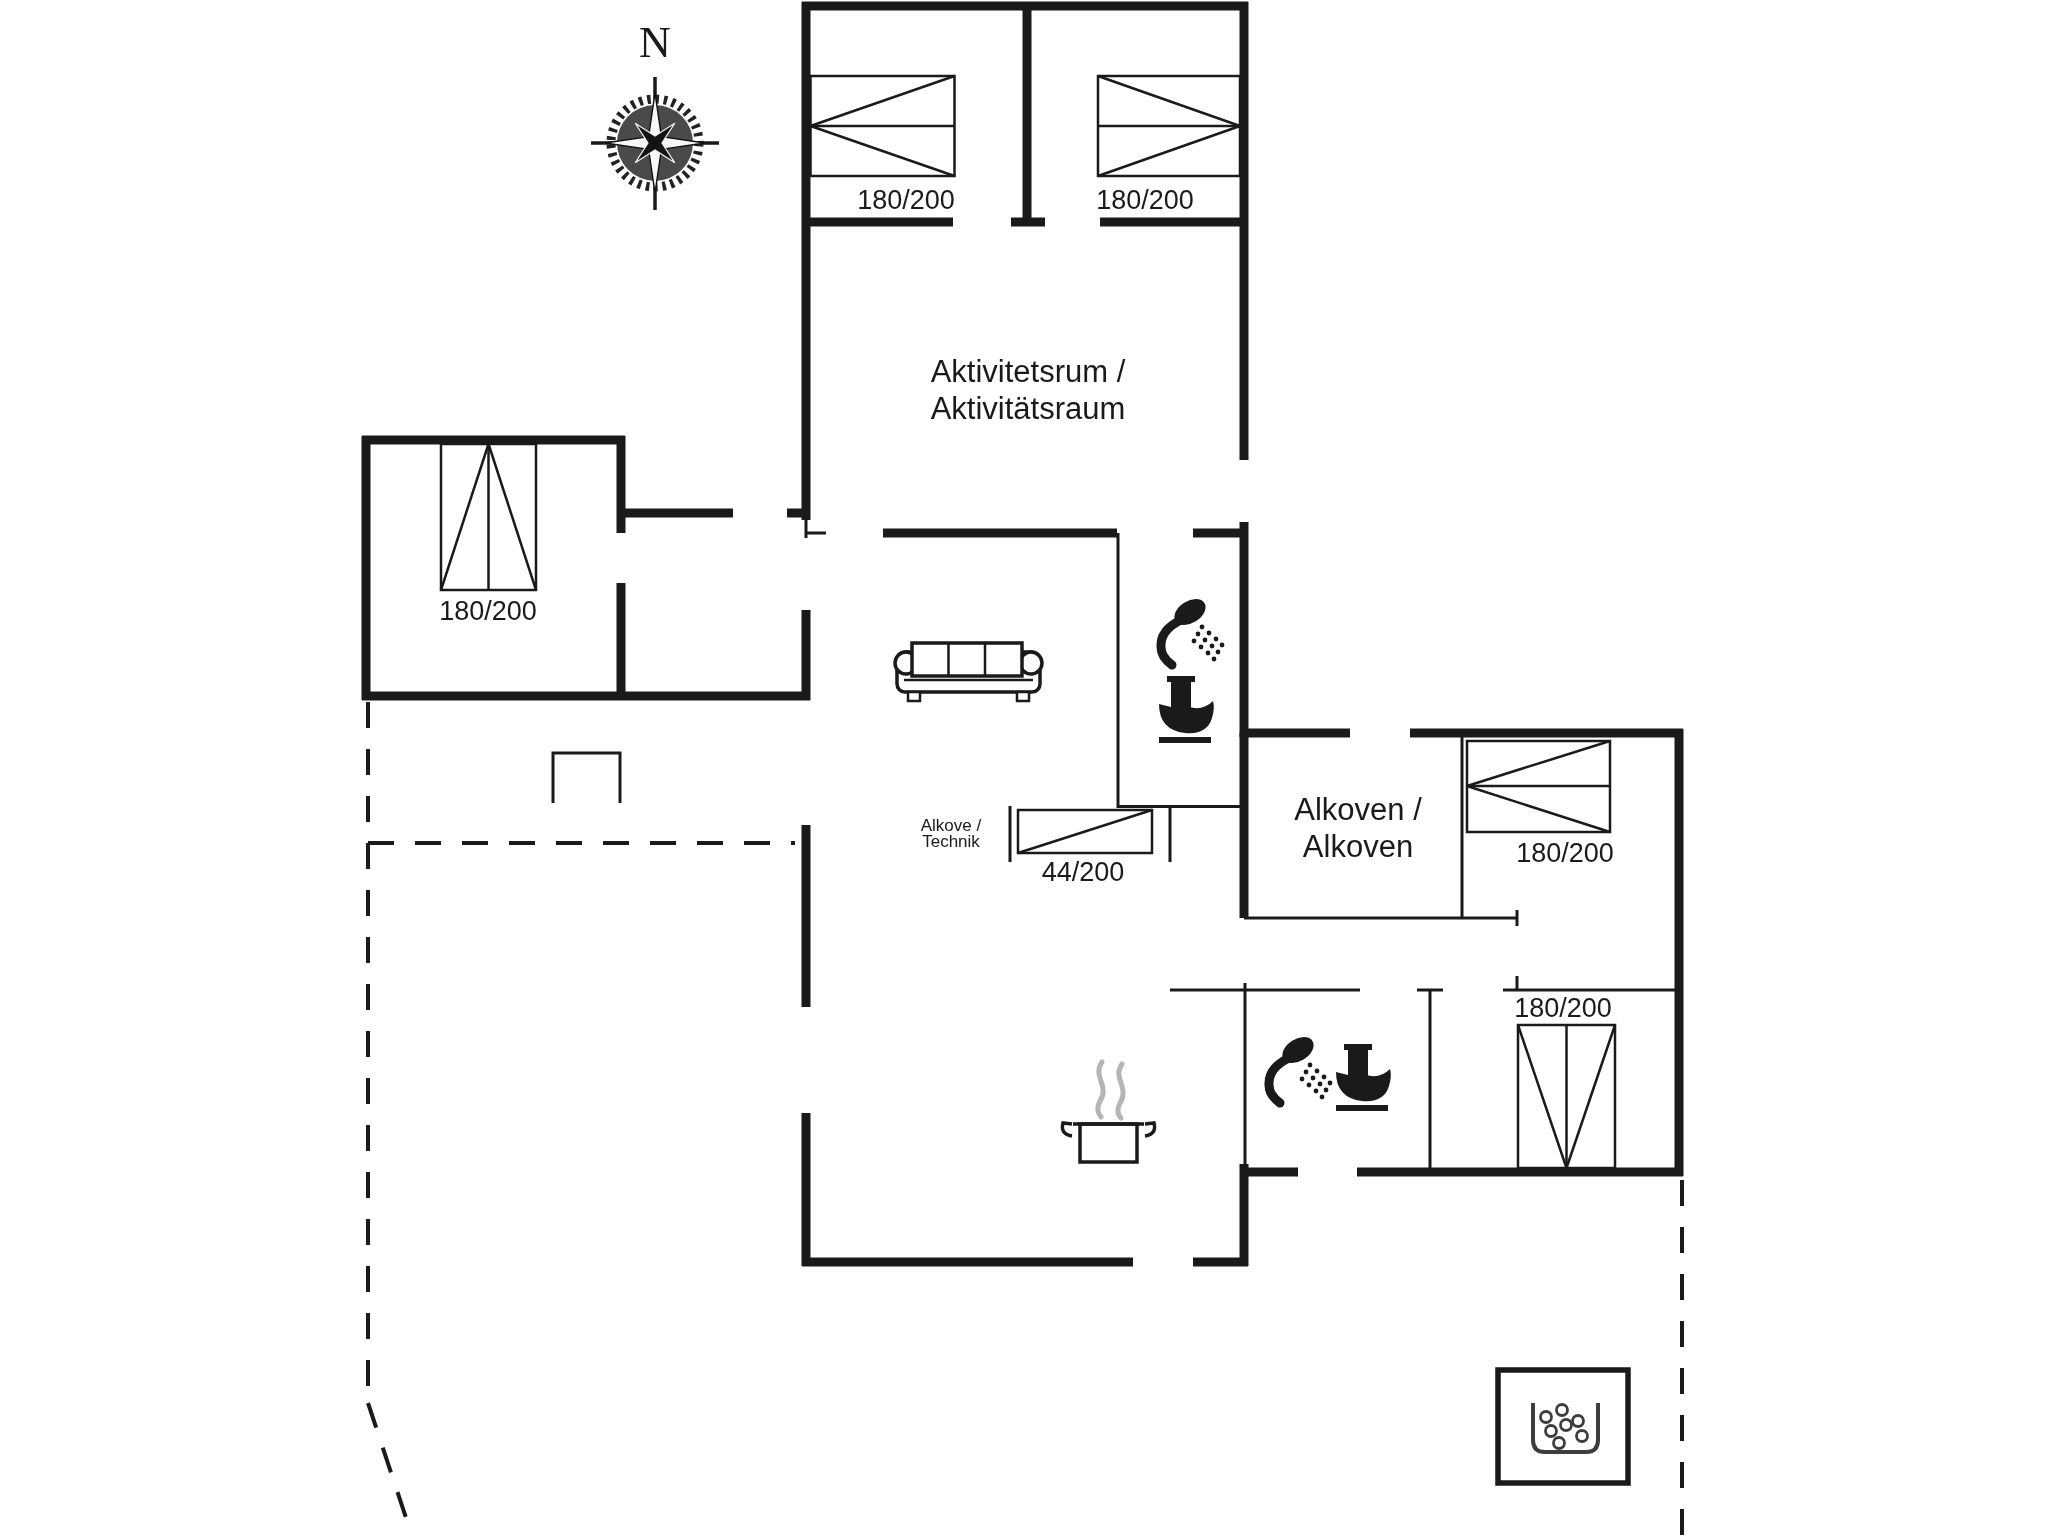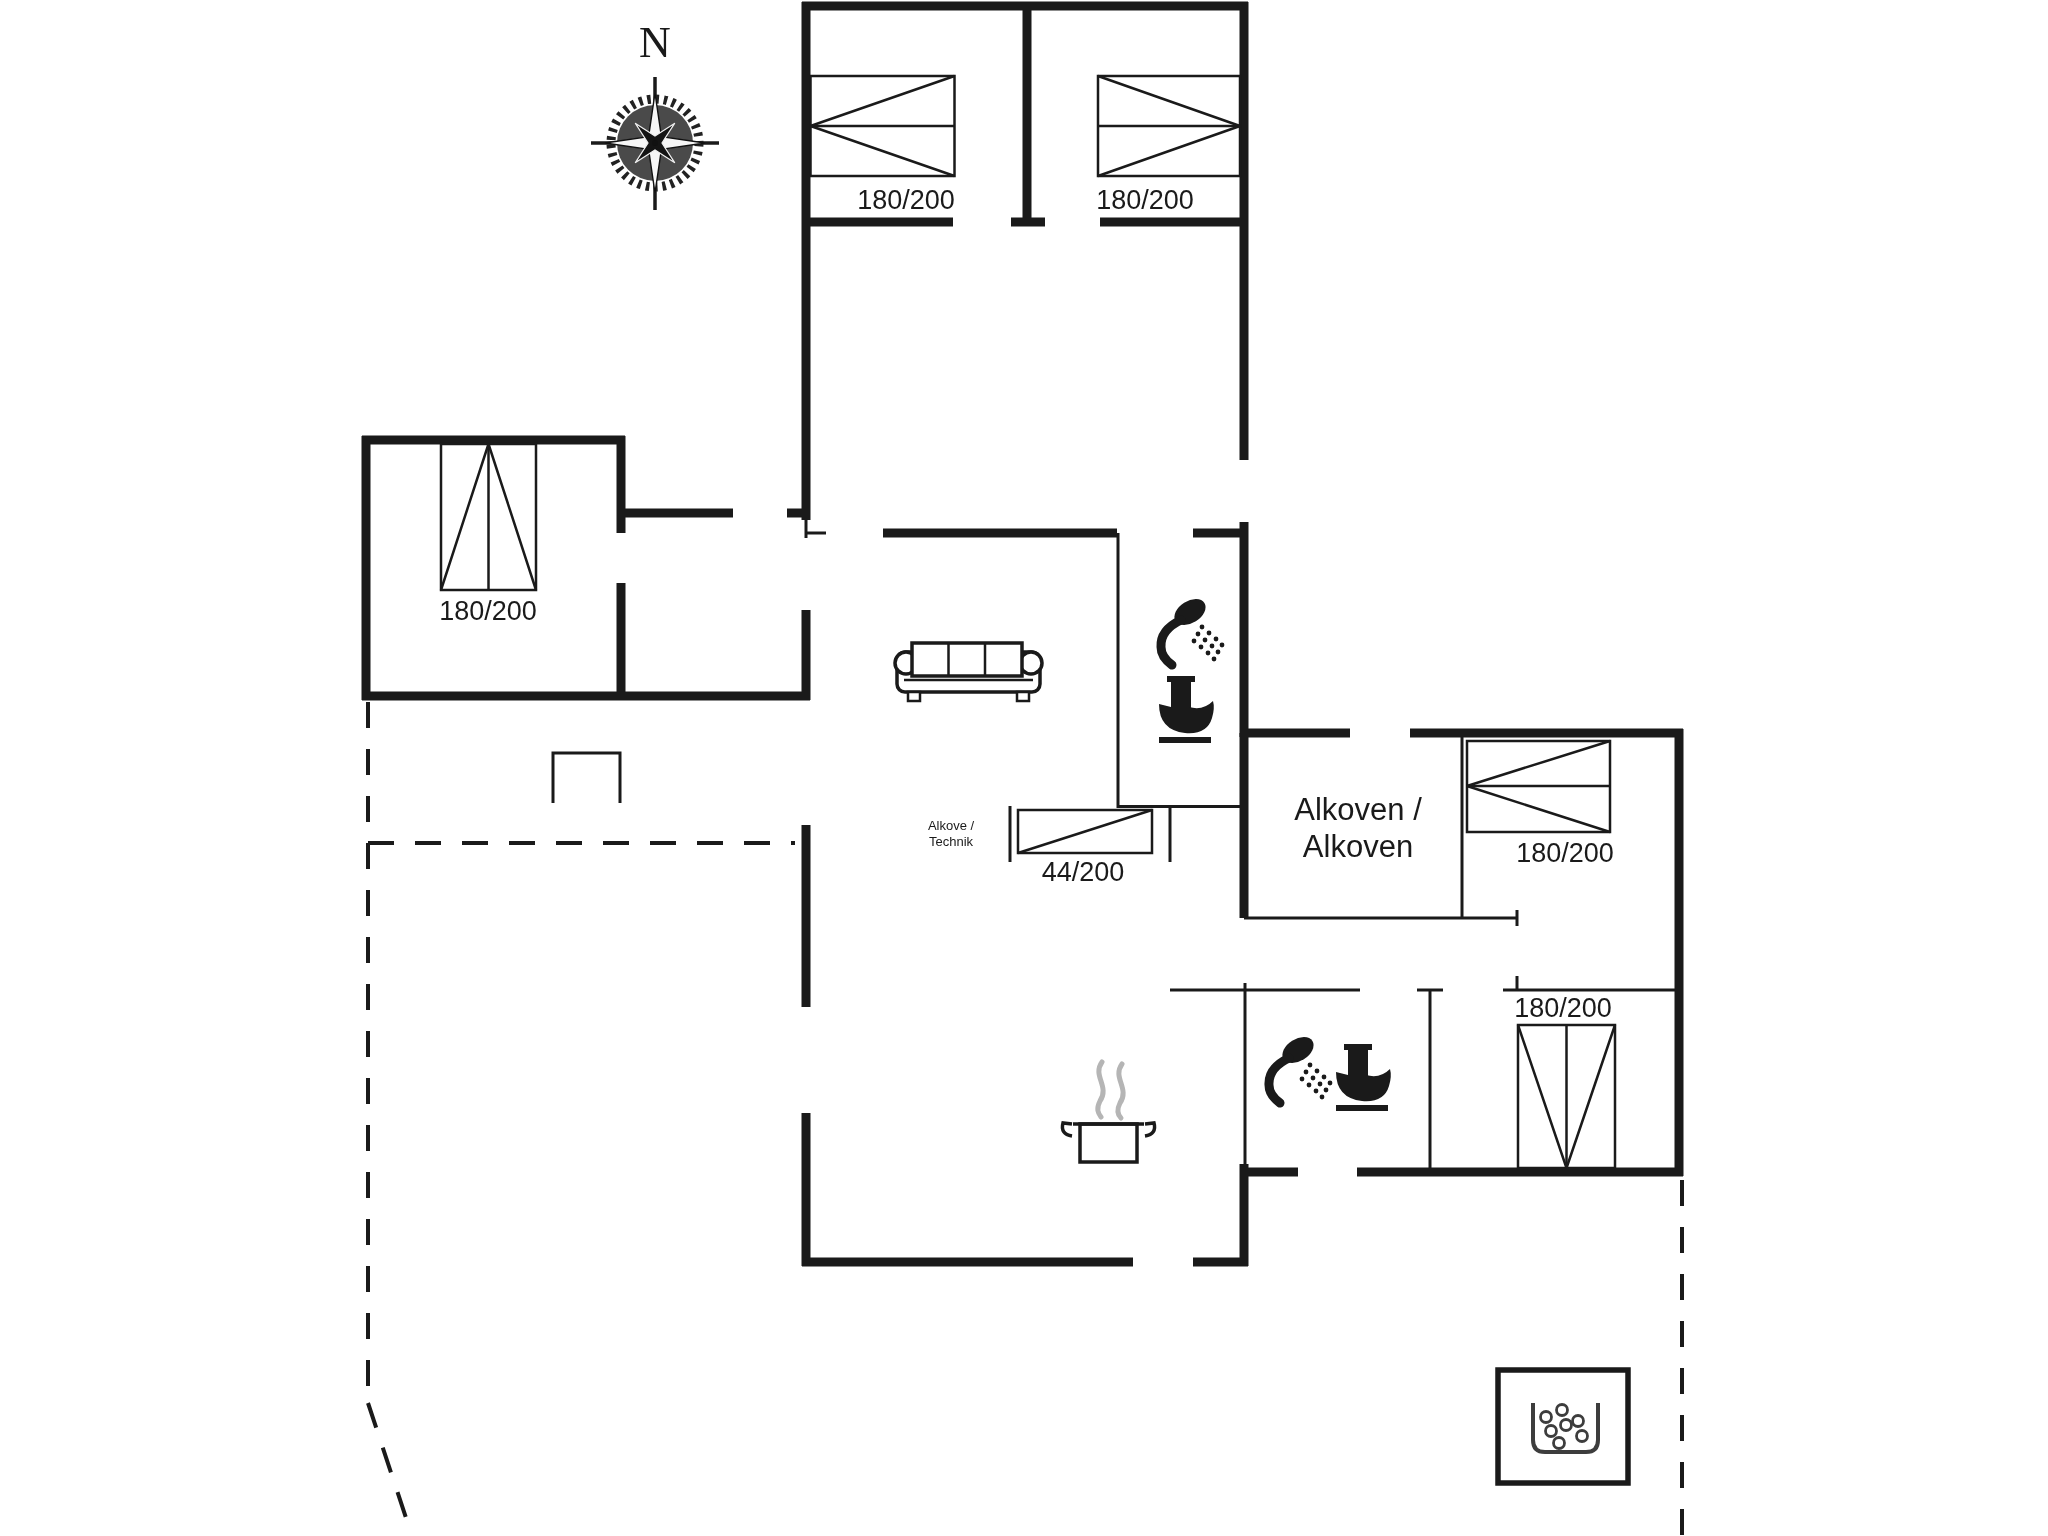--- a/index.html
+++ b/index.html
@@ -14,21 +14,21 @@
   .furn{stroke:var(--color-line,#1a1a1a);stroke-width:2.5;fill:#ffffff;}
   .furnline{stroke:var(--color-line,#1a1a1a);stroke-width:2.5;fill:none;}
   .thick3{stroke-width:3.5;}
   .dash{stroke:var(--color-line,#1a1a1a);stroke-width:4;fill:none;stroke-dasharray:26 21;}
   .steam{stroke:var(--color-steam,#b5b5b5);stroke-width:5;fill:none;stroke-linecap:round;}
   .tub{stroke:#3d3d3d;stroke-width:4;fill:none;}
   .bubble{stroke:#3d3d3d;stroke-width:2.8;fill:#fff;}
   .label{position:absolute;transform:translate(-50%,-50%);text-align:center;white-space:nowrap;}
   .bed-label{font-size:27px;}
   .room-label{font-size:31px;line-height:37px;}
-  .small-label{font-size:13px;line-height:16px;}
+  .small-label{font-size:17px;line-height:16px;}
   .compass-n{font-family:"Liberation Serif",serif;font-size:44px;}
 </style>
 </head>
 <body>
 
 <div id="plan">
 
   <svg id="plan-svg" width="2048" height="1536" viewBox="0 0 2048 1536" xmlns="http://www.w3.org/2000/svg">
 
     <g class="wall">
@@ -209,20 +209,24 @@
       <polygon points="0,-7 19.8,-19.8 7,0 19.8,19.8 0,7 -19.8,19.8 -7,0 -19.8,-19.8" fill="#141414" stroke="#f0f0f0" stroke-width="1.2"></polygon>
       <circle r="3" fill="#111"></circle>
     </g>
   </svg>
 
   <div class="label compass-n" style="left:655px;top:42px;">N</div>
 
   <div class="label bed-label" style="left:906px;top:200px;">180/200</div>
   <div class="label bed-label" style="left:1145px;top:200px;">180/200</div>
 
+  <div class="label room-label" style="left:1028px;top:390px;">
+    <div>Aktivitetsrum /</div>
+    <div>Aktivitätsraum</div>
+  </div>
 
   <div class="label bed-label" style="left:488px;top:611px;">180/200</div>
 
   <div class="label small-label" style="left:951px;top:834px;">
     <div>Alkove /</div>
     <div>Technik</div>
   </div>
 
   <div class="label bed-label" style="left:1083px;top:872px;">44/200</div>
 

